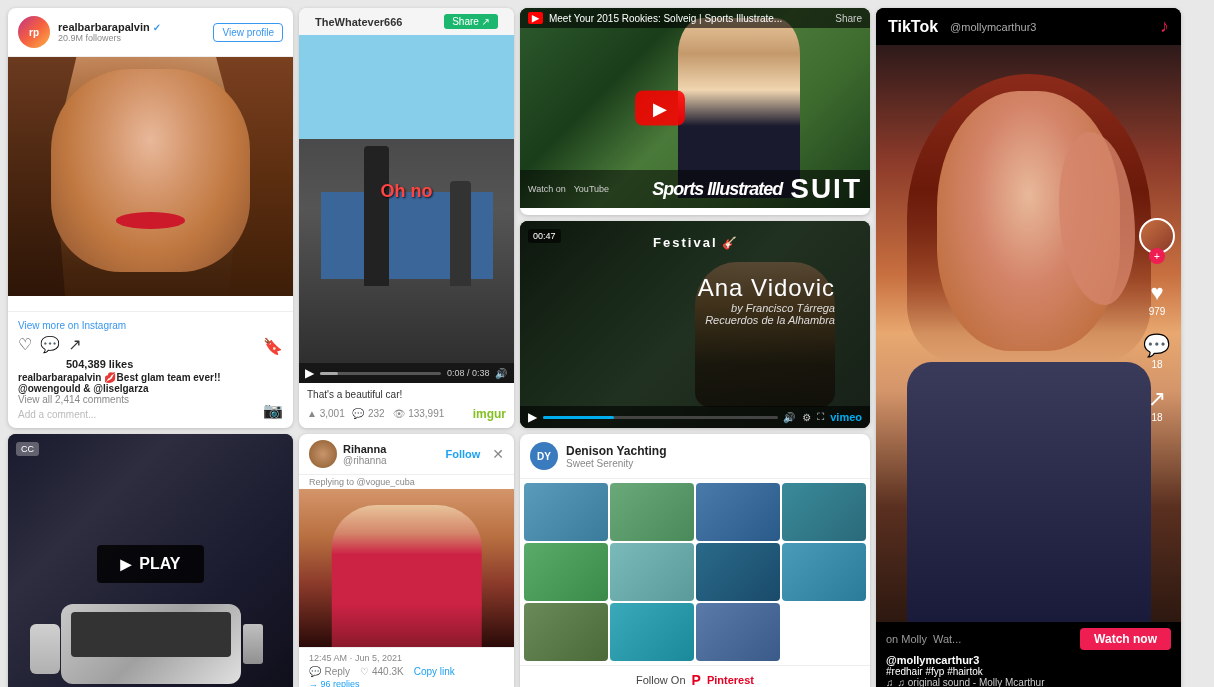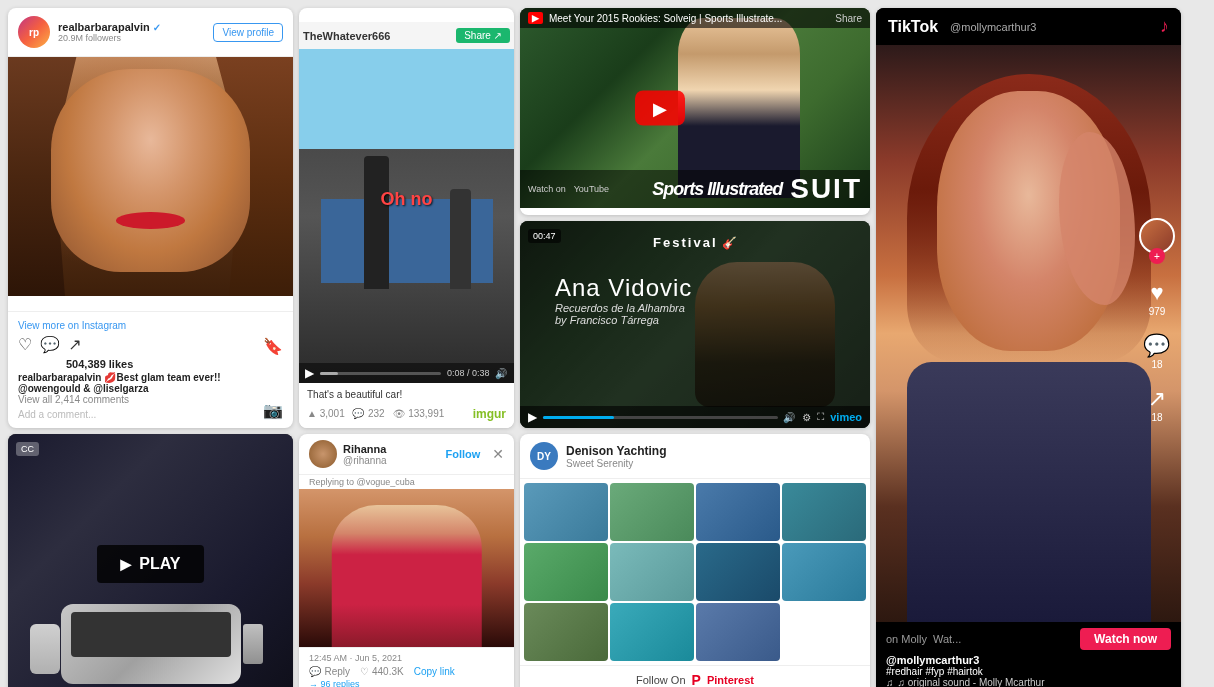--- a/index.html
+++ b/index.html
@@ -124,24 +124,23 @@
     .ig-insta-icon { position: absolute; bottom: 8px; right: 10px; color: #888; font-size: 16px; }
 
     
     .imgur-card {
       display: flex;
       flex-direction: column;
     }
     .imgur-header {
       display: flex;
       align-items: center;
-      padding: 6px 4px;
+      padding: 6px 16px;
       gap: 6px;
       background: #f5f5f5;
-      margin-top: 14px;
     }
     .imgur-user { font-size: 11px; color: #333; font-weight: 600; }
     .imgur-share {
       margin-left: auto;
       background: #1bb76e;
       color: #fff;
       border: none;
       border-radius: 3px;
       font-size: 10px;
       padding: 2px 8px;
@@ -315,21 +314,21 @@
       transform: translateX(-50%);
       text-align: center;
     }
     .vimeo-festival-text { color: #fff; font-size: 13px; font-weight: 700; letter-spacing: 2px; }
     .vimeo-guitar-icon { color: #fff; font-size: 12px; }
     .vimeo-artist-name {
       position: absolute;
       top: 38%;
       left: 50%;
       transform: translate(-50%, -50%);
-      text-align: left;
+      text-align: right;
       width: 80%;
     }
     .vimeo-name { color: #fff; font-size: 24px; font-weight: 300; letter-spacing: 1px; }
     .vimeo-subtitle { color: #ddd; font-size: 11px; font-style: italic; }
     .vimeo-guitarist {
       position: absolute;
       right: 10%;
       bottom: 10%;
       width: 40%;
       height: 70%;
@@ -810,22 +809,22 @@
         <div class="vimeo-bg">
           <div class="vimeo-guitarist"></div>
         </div>
         <div class="vimeo-overlay"></div>
         <div class="vimeo-festival-logo">
           <span class="vimeo-festival-text">Festival</span>
           <span class="vimeo-guitar-icon">🎸</span>
         </div>
         <div class="vimeo-artist-name">
           <div class="vimeo-name">Ana Vidovic</div>
+          <div class="vimeo-subtitle">by Francisco Tárrega</div>
           <div class="vimeo-subtitle">Recuerdos de la Alhambra</div>
-          <div class="vimeo-subtitle">by Francisco Tárrega</div>
         </div>
         <div class="vimeo-duration">00:47</div>
         <div class="vimeo-controls">
           <span class="vimeo-play">▶</span>
           <div class="vimeo-progress-bar">
             <div class="vimeo-progress-fill"></div>
           </div>
           <span class="vimeo-vol">🔊</span>
           <span class="vimeo-settings">⚙</span>
           <span class="vimeo-fullscreen">⛶</span>

